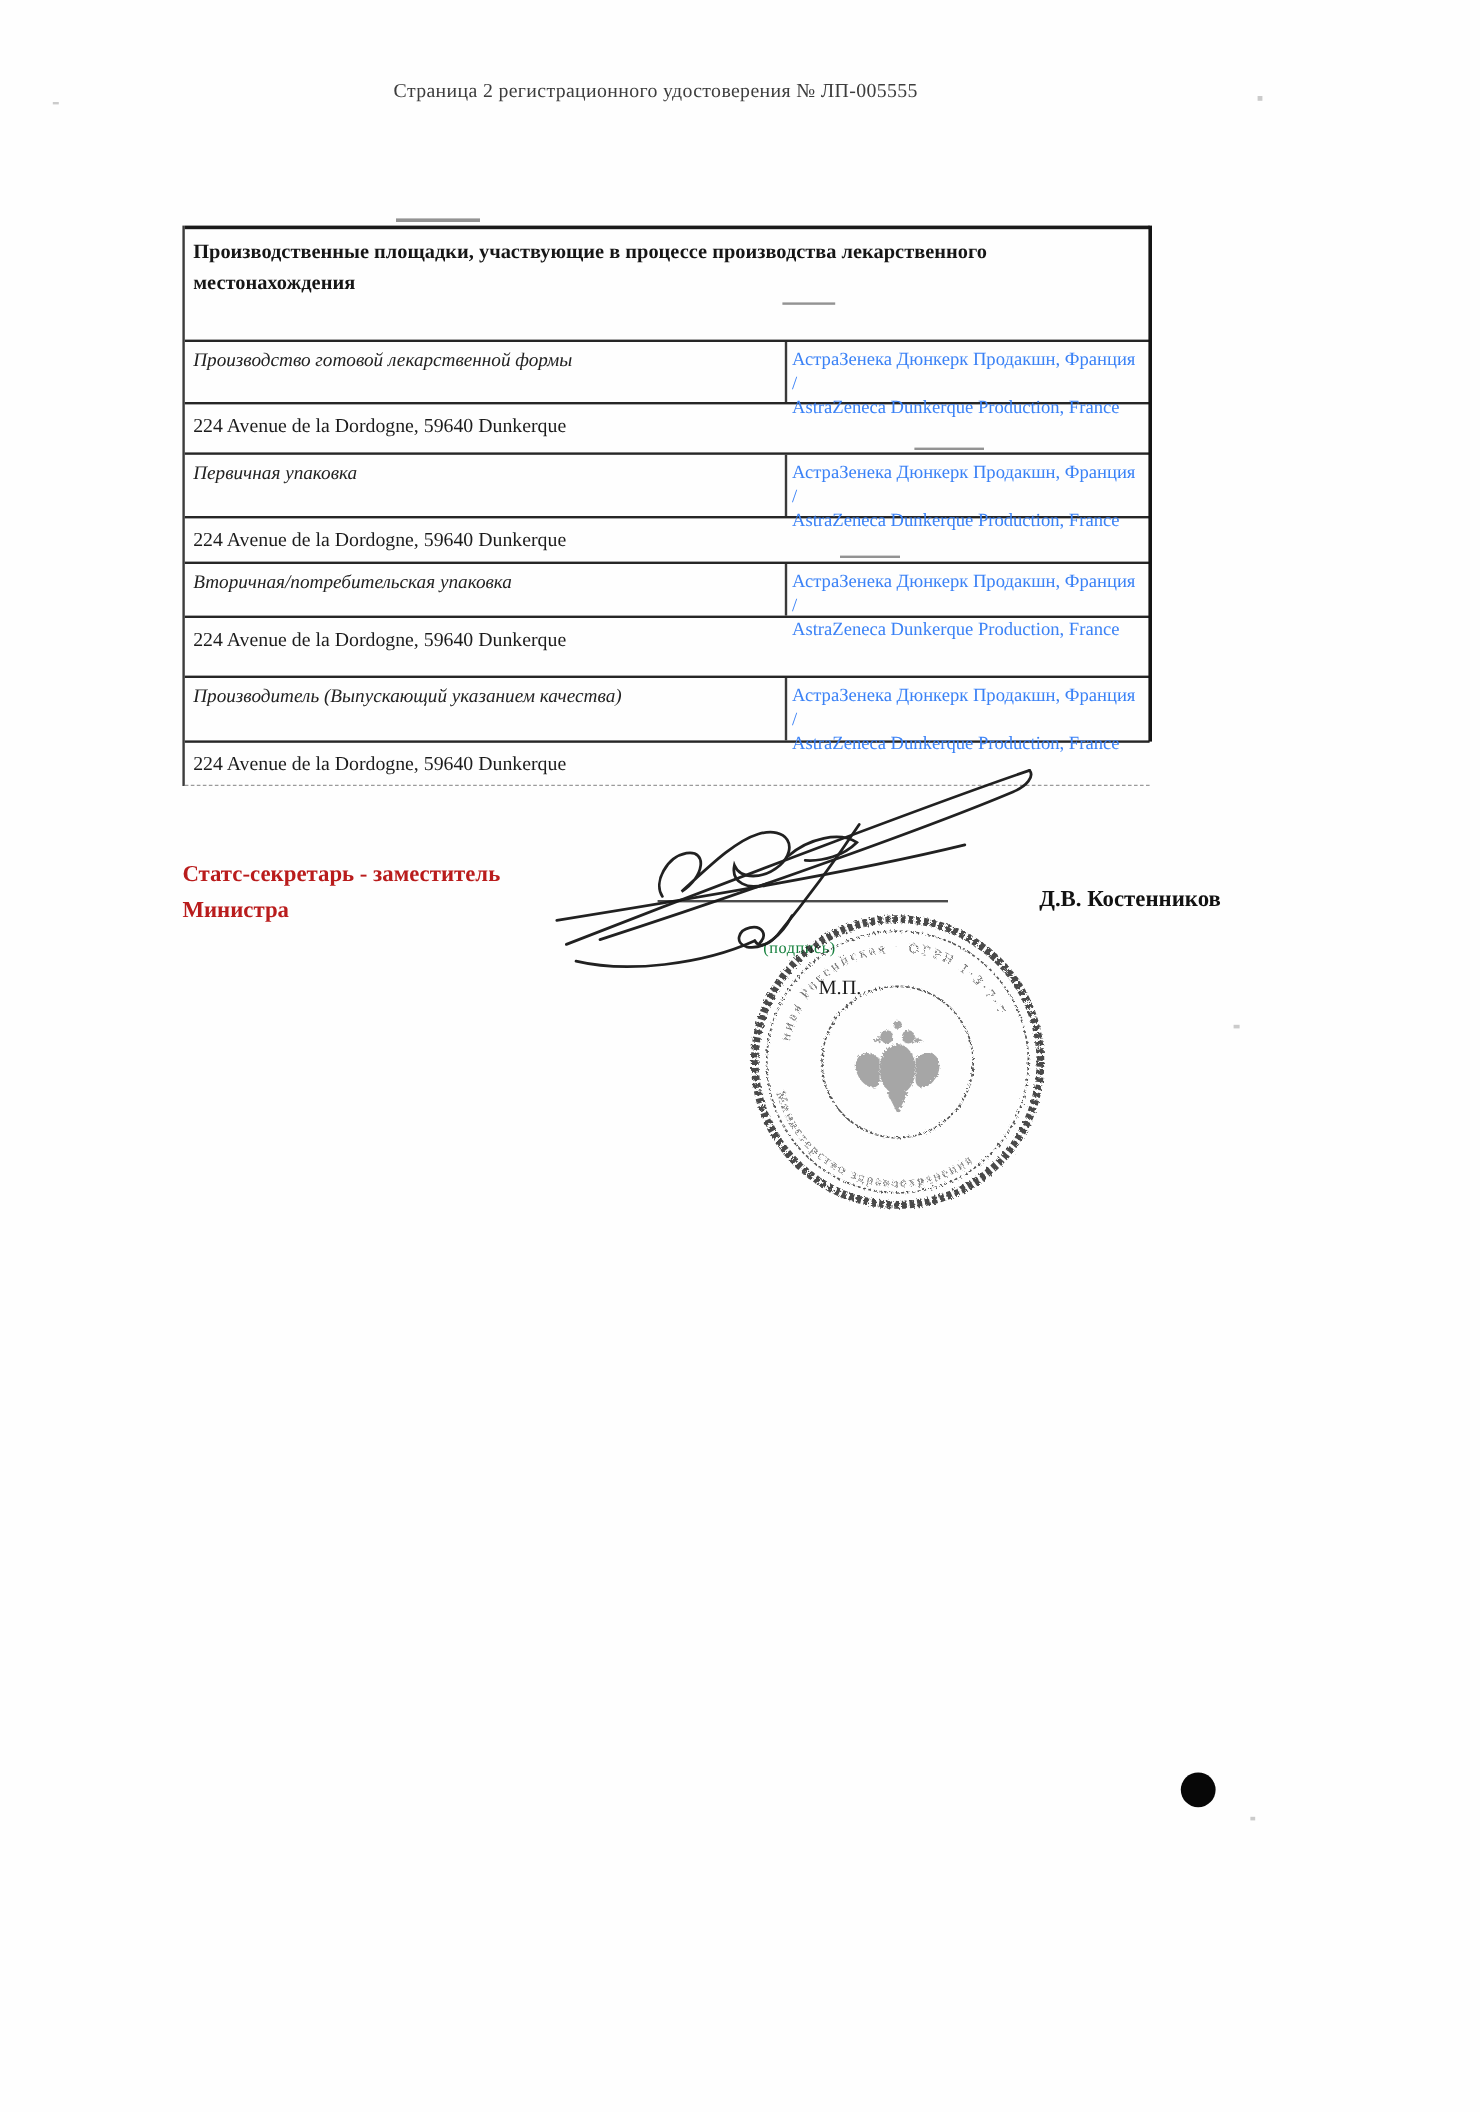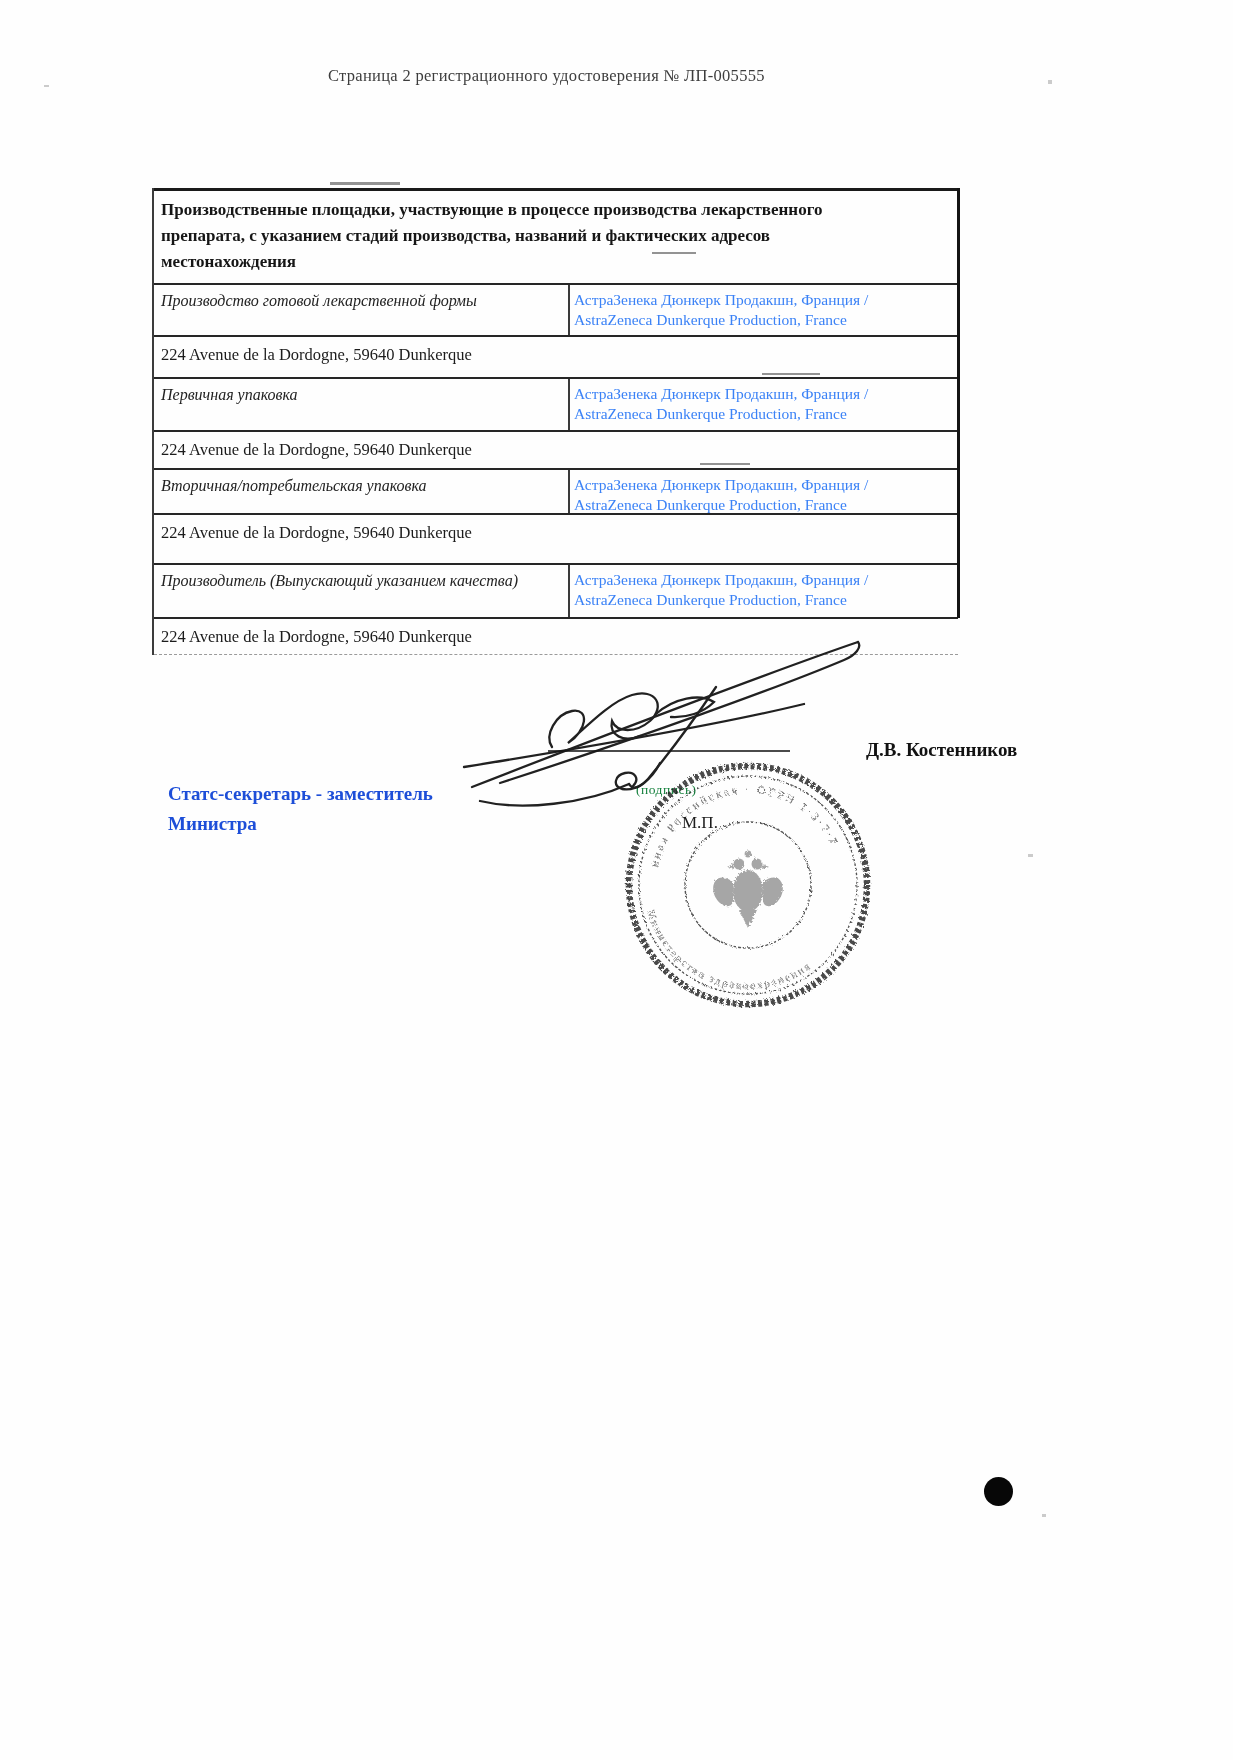--- a/index.html
+++ b/index.html
@@ -21,38 +21,38 @@
     position:absolute;left:957px;top:188px;width:3px;height:430px;background:#141414;
   }
   .t-title{
     box-sizing:border-box;height:95px;border-top:3px solid #1a1a1a;
     padding:6px 6px 0 7px;font-weight:bold;font-size:17px;line-height:26px;color:#161616;
   }
   .t-row{
     box-sizing:border-box;display:flex;border-top:2px solid #262626;
   }
   .cell-l{
-    box-sizing:border-box;width:414px;padding:7px 26px 0 7px;
+    box-sizing:border-box;width:500px;padding:7px 26px 0 7px;
     font-style:italic;font-size:16px;color:#222;
   }
   .cell-r{
     box-sizing:border-box;flex:1;border-left:2px solid #3a3a3a;
     padding:5px 4px 0 4px;font-size:15.5px;line-height:20px;color:#3b82f6;
   }
   .t-addr{
     box-sizing:border-box;border-top:2px solid #262626;
     padding:8px 4px 0 7px;font-size:16.5px;color:#1c1c1c;
   }
   .h52{height:52px}.h42{height:42px}.h53{height:53px}.h38{height:38px}
   .h45{height:45px}.h50{height:50px}.h54{height:54px}
   .t-addr-last{border-bottom:1px dashed #9b9b9b;}
   
   .sig-position{
-    position:absolute;left:152px;top:779px;width:340px;
-    font-weight:bold;font-size:19px;line-height:30px;color:#1d4ed8;margin-left:16px;
+    position:absolute;left:152px;top:714px;width:340px;
+    font-weight:bold;font-size:19px;line-height:30px;color:#b91c1c;
   }
   .sig-line{
     position:absolute;left:548px;top:750px;width:242px;height:0;
     border-top:2px solid #4a4a4a;
   }
   .sig-caption{
     position:absolute;left:636px;top:782px;font-size:13.5px;color:#15803d;letter-spacing:.5px;
   }
   .sig-mp{
     position:absolute;left:644px;top:813px;font-size:17px;color:#1d1d1d;margin-left:38px;
@@ -73,21 +73,20 @@
 </head>
 <body>
 
 <div class="page">
 
   <div class="doc-header">Страница 2 регистрационного удостоверения № ЛП-005555</div>
 
   <div class="prod-table">
     <div class="t-title">
       <div>Производственные площадки, участвующие в процессе производства лекарственного</div>
-      <div>препарата, с указанием стадий производства, названий и фактических адресов</div>
       <div>местонахождения</div>
     </div>
 
     <div class="t-row h52">
       <div class="cell-l">Производство готовой лекарственной формы</div>
       <div class="cell-r">
         <div>АстраЗенека Дюнкерк Продакшн, Франция /</div>
         <div>AstraZeneca Dunkerque Production, France</div>
       </div>
     </div>

